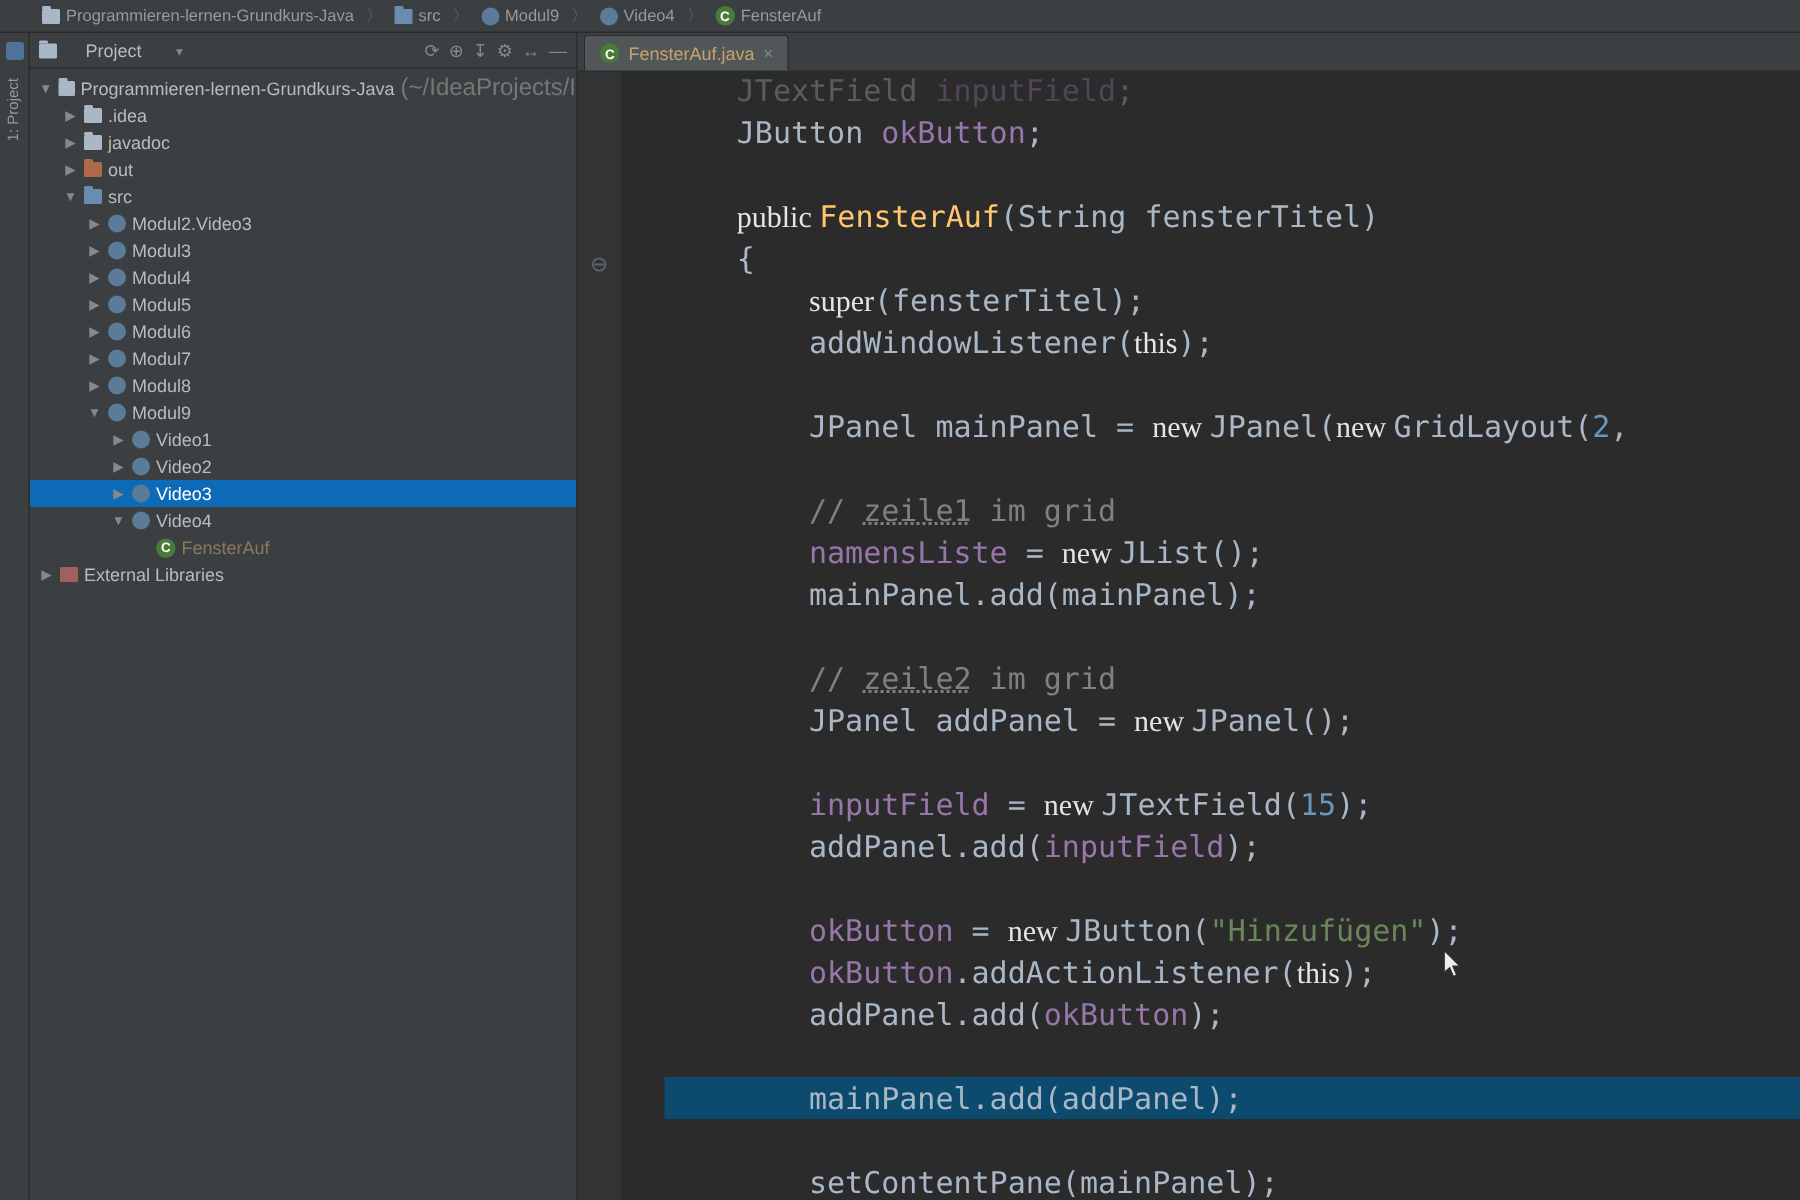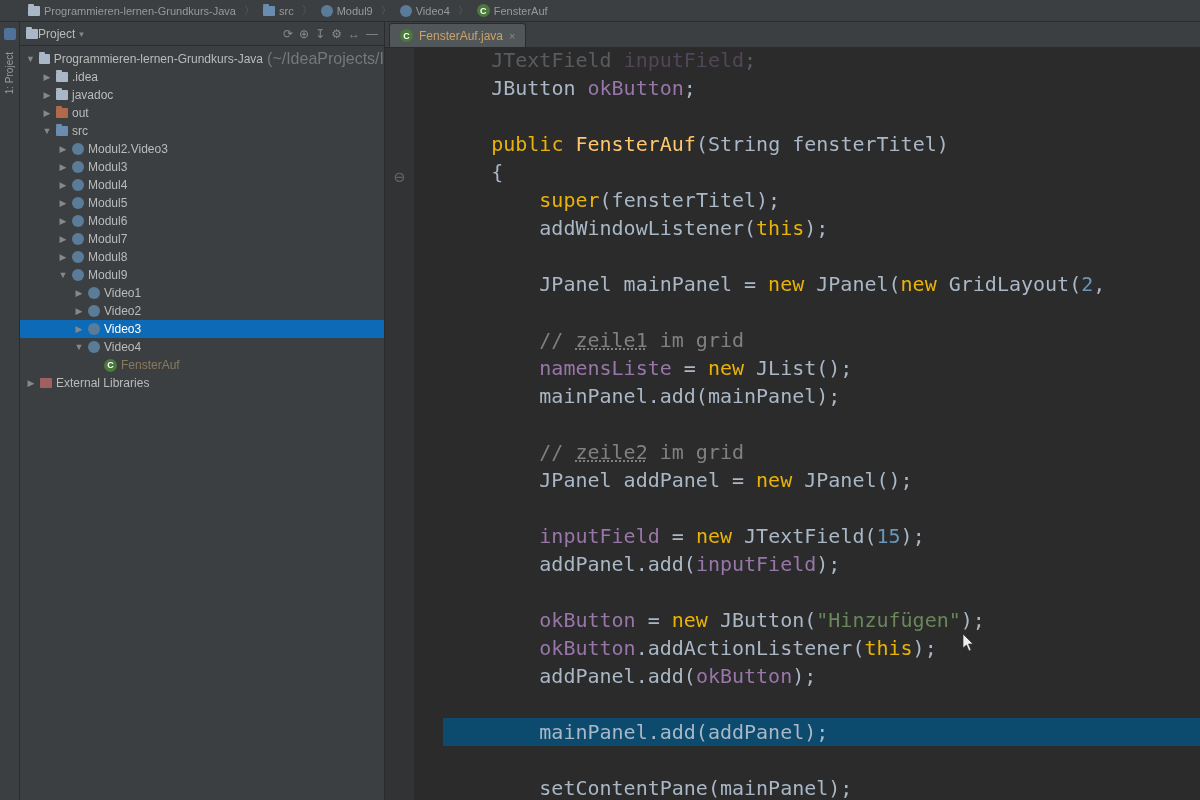--- a/index.html
+++ b/index.html
@@ -44,21 +44,21 @@
   .tool-strip-left .sq { width:12px; height:12px; background:#4e729a; border-radius:2px; }
   
   .project-panel {
     width: 365px; background:#3b3f41; border-right:1px solid #2b2b2b;
     display:flex; flex-direction:column;
   }
   .panel-header {
     height:24px; display:flex; align-items:center; background:#3c3f41;
     border-bottom:1px solid #2b2b2b; padding:0 6px; gap:6px;
   }
-  .panel-header .title { display:flex; align-items:center; gap:0; font-size:12px; color:#bbb;justify-content:center; }
+  .panel-header .title { display:flex; align-items:center; gap:19px; font-size:12px; color:#bbb;justify-content:center; }
   .panel-header .arrow-down { font-size:9px; color:#888; margin-left:4px; }
   .panel-header .tools { margin-left:auto; display:flex; gap:6px; color:#888; font-size:12px; }
   .panel-header .tools span { cursor:pointer; }
   .tree { flex:1; overflow:auto; padding:4px 0 4px 0; font-size:12px; }
   .tree-row {
     display:flex; align-items:center; height:18px; padding-left:4px;
     gap:4px; cursor:pointer; white-space:nowrap;
   }
   .tree-row.hl { background:#0d6ab7; color:#fff; }
   .tree-row .disc { width:10px; text-align:center; color:#888; font-size:9px; }
@@ -94,21 +94,21 @@
     padding-top:2px;
   }
   .gutter .g { height:28px; display:flex; align-items:center; justify-content:center; }
   .code {
     flex:1; background:#2b2b2b; color:#a9b7c6;
     font-family:Menlo,Consolas,monospace; font-size:20px; line-height:28px;
     padding: 14px 0 2px 28px; white-space:pre; overflow:hidden;
   }
   .code .line { height:28px; }
   .code .highlight-line { background:#0c4a6e; }
-  .kw { color:#eab308; }
+  .kw { color:#e5e5e5;font-family:Liberation Serif, serif; }
   .id { color:#a9b7c6; }
   .type { color:#a9b7c6; }
   .field { color:#9876aa; }
   .str { color:#6a8759; }
   .num { color:#6897bb; }
   .cmt { color:#808080; }
   .cmt u { text-decoration:underline dotted #808080; }
   .fn { color:#ffc66d; }
   .cursor-ptr {
     position:absolute; width:12px; height:18px; pointer-events:none;

